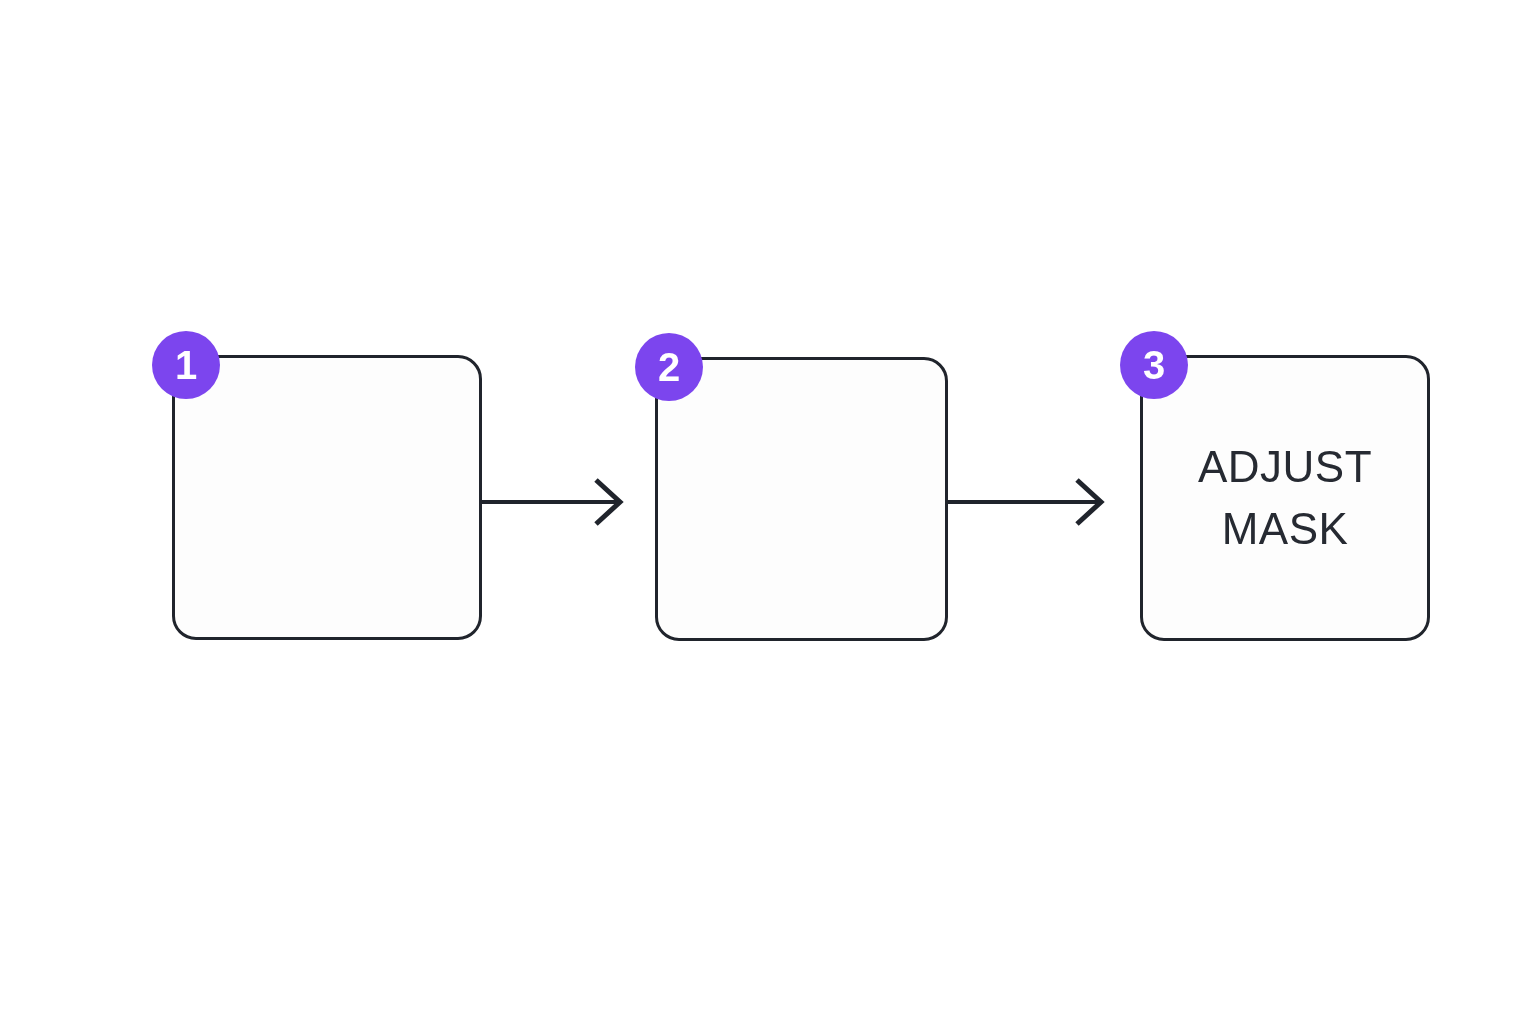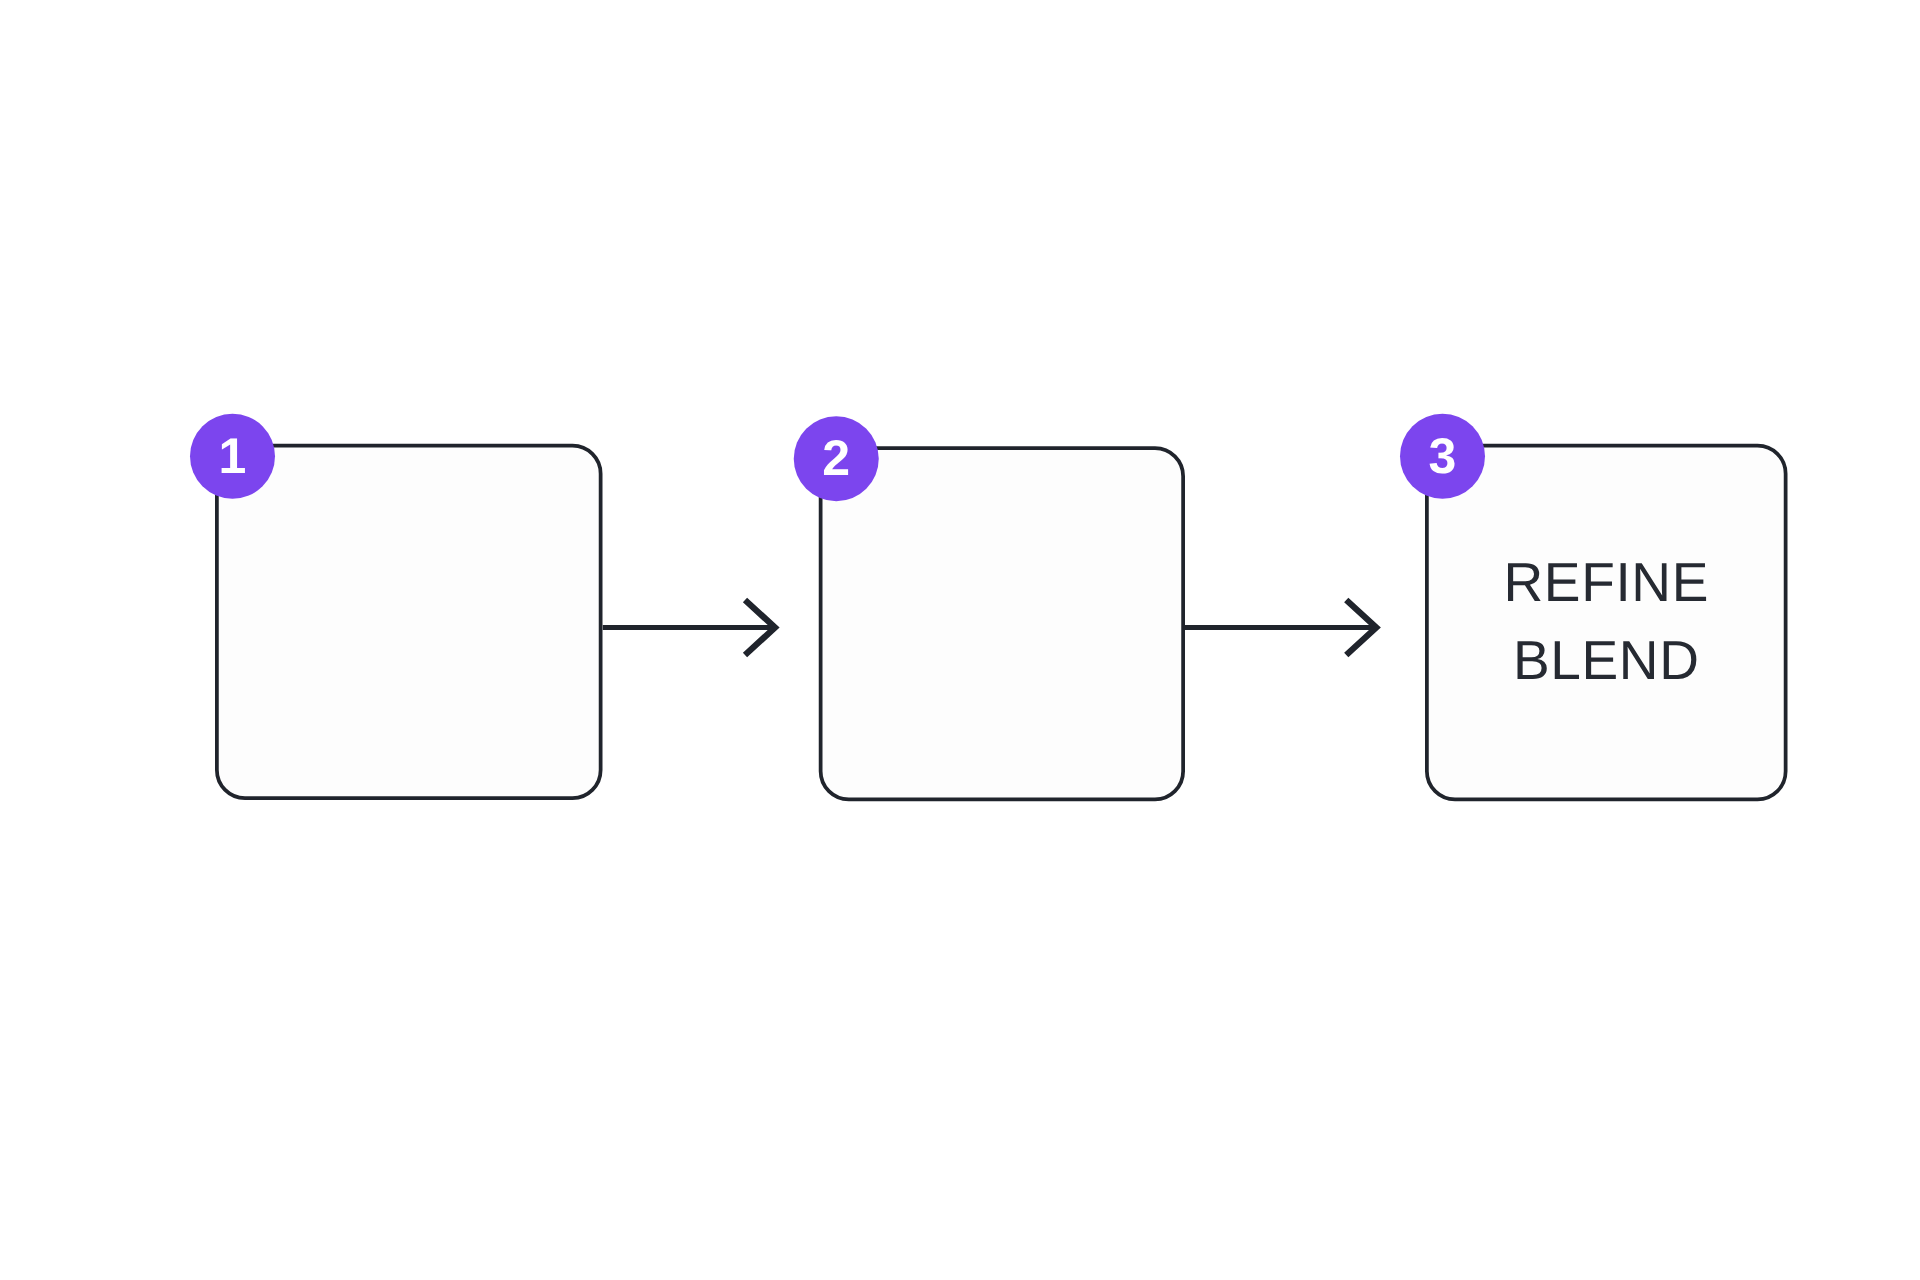--- a/index.html
+++ b/index.html
@@ -94,16 +94,16 @@
 
   <div class="arrow" id="arrow-2">
     <svg viewBox="0 0 157 60" preserveAspectRatio="none" aria-hidden="true">
       <line x1="0" y1="30" x2="153" y2="30"></line>
       <polyline points="129,8 153,30 129,52"></polyline>
     </svg>
   </div>
 
   <div class="step-box" id="box-3">
     <div class="badge">3</div>
-    <div class="label">REFINE BLEND</div>
+    <div class="label">ADJUST MASK</div>
   </div>
 
 </div>
 
 </body></html>

